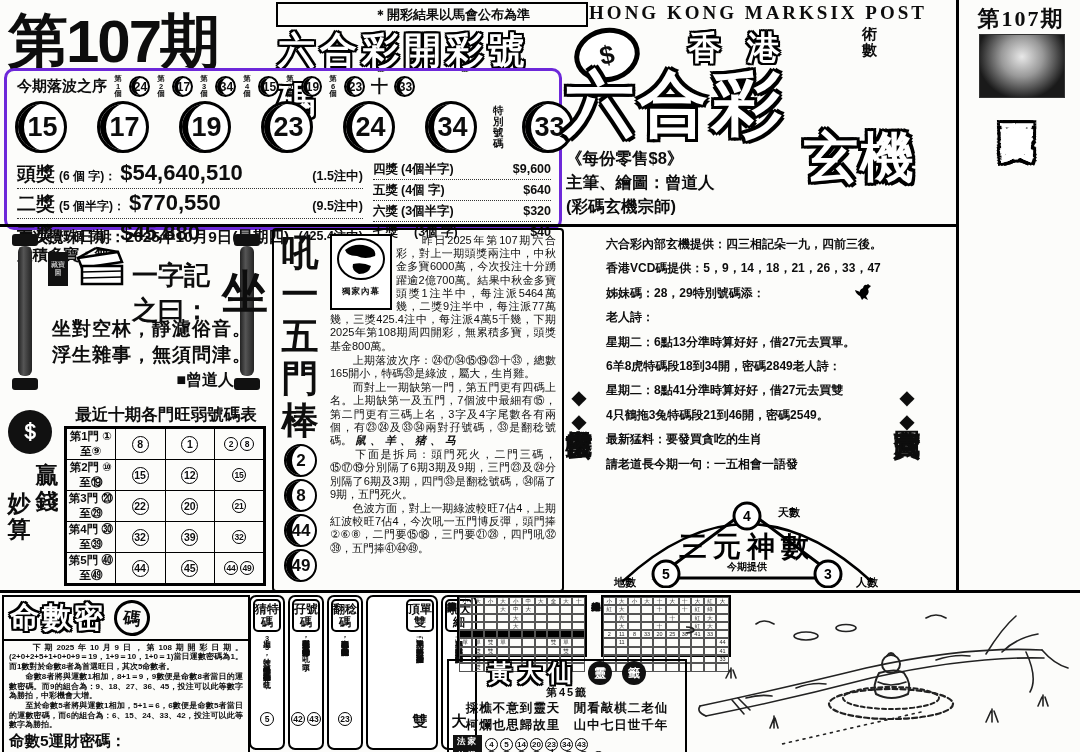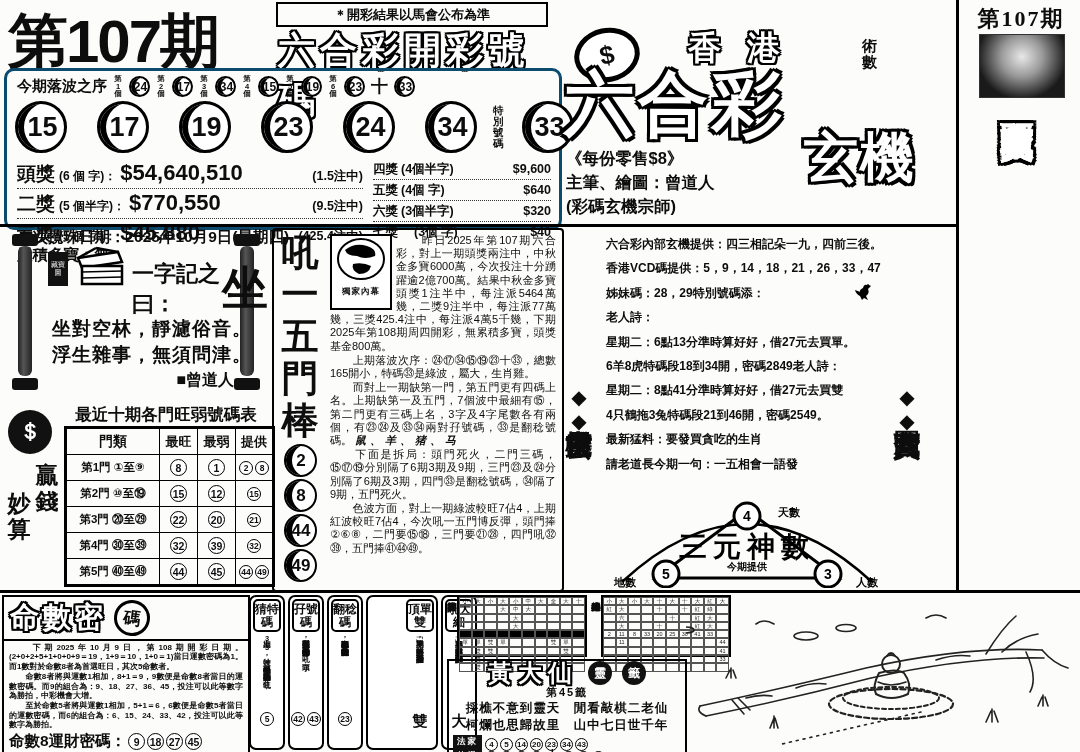--- a/index.html
+++ b/index.html
@@ -18,51 +18,51 @@
   .ball-sm{width:21px;height:21px;font-size:12px;border-width:2px;box-shadow:inset 5px 0 0 -1px #000;box-sizing:border-box;padding-left:2px;}
   .ball-mid{width:33px;height:33px;font-size:17px;border-width:2.5px;box-sizing:border-box;padding-left:2px;}
   .circ{display:inline-flex;align-items:center;justify-content:center;width:17px;height:17px;border:1.7px solid #000;
         border-radius:50%;font-size:10.5px;font-weight:900;margin:0 1px;background:#fff;box-sizing:border-box;}
   .circ-sm{width:14px;height:14px;font-size:8.5px;border-width:1.4px;}
   .plus-sep{font-weight:900;font-size:13px;margin:0 2px;}
   
   .note-box{border:2.5px solid #000;font-weight:900;font-size:13px;display:flex;align-items:center;justify-content:center;}
   .issue-big{font-weight:900;font-size:60px;letter-spacing:-2px;}
   .open-title{font-weight:900;font-size:37px;letter-spacing:5px;}
-  .ballbox{border:3px solid #0c4a6e;border-radius:10px;}
+  .ballbox{border:3px solid #6d28d9;border-radius:10px;}
   .seq-pos{width:10px;font-size:7.5px;line-height:7.5px;font-weight:700;word-break:break-all;text-align:center;}
   .prize-name{font-weight:900;font-size:19px;}
   .prize-unit{font-weight:700;font-size:12px;}
   .prize-amt{font-weight:900;font-size:22px;}
   .prize-note{font-weight:700;font-size:12.5px;}
   .prow{display:flex;align-items:baseline;gap:4px;border-bottom:1.5px dotted #333;padding:1px 0;}
   .sprow{display:flex;align-items:baseline;gap:3px;border-bottom:1.5px dotted #333;font-weight:900;font-size:12.5px;padding:1.5px 0;}
   .dates{font-weight:900;font-size:15.5px;}
   .burst{background:#000;color:#fff;text-align:center;
          clip-path:polygon(0 18%,5% 2%,30% 8%,50% 0,72% 7%,95% 2%,100% 20%,96% 50%,100% 80%,94% 98%,70% 92%,48% 100%,28% 93%,6% 98%,0 78%,3% 48%);}
   .burst .bl{font-size:11px;font-weight:700;padding-top:4px;}
   .burst .bd{font-size:21px;font-weight:900;letter-spacing:1px;}
   
   .mhr-eng{font-weight:700;font-size:19px;letter-spacing:3px;text-align:center;}
   .coin{width:56px;height:44px;border-radius:50%;border:5px solid #000;display:flex;align-items:center;justify-content:center;
         font-size:26px;font-weight:900;transform:rotate(-12deg);background:#fff;}
   .mhr-hk{font-weight:900;font-size:33px;letter-spacing:26px;}
-  .mhr-ss{font-weight:900;font-size:15px;width:16px;line-height:16px;word-break:break-all;margin-top:12px;}
+  .mhr-ss{font-weight:900;font-size:15px;width:16px;line-height:16px;word-break:break-all;}
   .mhr-title{font-weight:900;font-size:70px;letter-spacing:4px;}
   .mhr-title2{font-weight:900;font-size:54px;letter-spacing:2px;}
   .mhr-line{font-weight:900;font-size:16.5px;}
   
   .rcol{border-left:3px solid #000;}
   .rcol-issue{font-weight:700;font-size:22px;text-align:center;letter-spacing:2px;}
   .photo{background:radial-gradient(ellipse at 50% 35%,#e8e8e8 0%,#999 35%,#1a1a1a 75%);border:1px solid #333;}
   .rcol-head{font-weight:900;font-size:34px;line-height:40.5px;letter-spacing:0;}
   
   .scrollbar{width:14px;background:linear-gradient(90deg,#222,#555 40%,#222);border-radius:6px;}
   .scrollcap{width:26px;height:12px;background:#111;border-radius:3px;}
-  .word-label{font-weight:900;font-size:22px;}
+  .word-label{font-weight:900;font-size:26px;}
   .word-big{font-weight:900;font-size:46px;}
   .poem{font-weight:700;font-size:19px;letter-spacing:1px;}
   .sign{font-weight:900;font-size:16px;text-align:right;font-family:Liberation Mono, monospace;}
   .seal{width:20px;height:34px;background:#111;color:#fff;font-size:7px;line-height:8px;display:flex;align-items:center;justify-content:center;text-align:center;}
   
   .hc-title{font-weight:900;font-size:16.5px;}
   .hc-table{border:3px solid #000;border-collapse:collapse;table-layout:fixed;}
   .hc-table td,.hc-table th{border:1.6px solid #000;text-align:center;font-size:11.5px;font-weight:900;padding:0;height:25px;}
   .money-icon{width:44px;height:44px;border-radius:50%;background:#111;color:#fff;display:flex;align-items:center;justify-content:center;font-size:22px;font-weight:900;}
   .vside{font-weight:900;font-size:23px;line-height:26px;width:26px;word-break:break-all;text-align:center;}
@@ -102,21 +102,21 @@
   .wts-row{display:flex;align-items:center;gap:2px;height:13px;margin:1px 0 0 4px;}
   .wts-lbl{background:#111;color:#fff;font-size:8.5px;font-weight:900;padding:1px 4px;letter-spacing:2px;}
   .wts-row .circ{width:13px;height:13px;font-size:8px;border-width:1.3px;}
 </style>
 </head>
 <body>
 
 <div class="page">
 
   <div class="abs" style="left:4px;top:0;width:556px;height:226px;">
-    <div class="abs note-box" style="left:272px;top:2px;width:268px;height:21px;">
+    <div class="abs note-box" style="left:272px;top:2px;width:268px;height:21px;padding-left:40px;">
         <span>＊開彩結果以馬會公布為準</span>
       </div>
     <div class="abs issue-big" style="left:4px;top:2px;">第107期</div>
     <div class="abs open-title outline" style="left:274px;top:26px;">六合彩開彩號碼</div>
 
     <div class="abs ballbox" style="left:0;top:68px;width:552px;height:156px;">
 
       <div class="abs" style="left:10px;top:4px;display:flex;align-items:center;gap:6px;">
         <span style="font-weight:900;font-size:15px;">今期落波之序</span>
         <span class="seq-pos">第1個</span>
@@ -188,20 +188,21 @@
           <span style="margin-left:auto;">$40</span>
         </div>
       </div>
 
       <div class="abs dates" style="left:10px;top:156px;">下次攪珠日期：2025年10月9日(星期四)</div>
       <div class="abs dates" style="left:10px;top:174px;">累積多寶：無</div>
     </div>
   </div>
 
   <div class="abs" style="left:562px;top:0;width:392px;height:226px;">
+    <div class="abs mhr-eng serif" style="left:0;top:2px;width:100%;">HONG KONG MARKSIX POST</div>
     <div class="abs coin" style="left:12px;top:28px;">
         <span>$</span>
       </div>
     <div class="abs mhr-hk outline" style="left:126px;top:26px;">香港</div>
     <div class="abs mhr-ss" style="left:300px;top:26px;">術數</div>
     <div class="abs mhr-title outline3" style="left:2px;top:58px;">六合彩</div>
     <div class="abs mhr-title2 outline3" style="left:242px;top:122px;">玄機</div>
     <div class="abs mhr-line" style="left:4px;top:148px;">《每份零售$8》</div>
     <div class="abs mhr-line" style="left:4px;top:172px;">主筆、繪圖：曾道人</div>
     <div class="abs mhr-line" style="left:4px;top:196px;">(彩碼玄機宗師)</div>
@@ -245,26 +246,20 @@
 
   <div class="abs" style="left:4px;top:404px;width:264px;height:184px;">
     <div class="abs money-icon" style="left:4px;top:6px;">
         <span>＄</span>
       </div>
     <div class="abs vside" style="left:30px;top:58px;">贏錢</div>
     <div class="abs vside" style="left:2px;top:86px;">妙算</div>
     <div class="abs hc-title" style="left:62px;top:0;width:200px;text-align:center;">最近十期各門旺弱號碼表</div>
     <table class="hc-table abs" style="left:60px;top:22px;width:202px;">
       <tbody>
-          <tr>
-        <th style="width:92px;font-size:14px;">門類</th>
-        <th style="width:37px;font-size:13px;">最旺</th>
-        <th style="width:37px;font-size:13px;">最弱</th>
-        <th style="width:36px;font-size:13px;">提供</th>
-      </tr>
       <tr>
         <td>第1門 ①至⑨</td>
         <td><span class="circ">8</span></td>
         <td><span class="circ">1</span></td>
         <td><span class="circ circ-sm">2</span><span class="circ circ-sm">8</span></td>
       </tr>
       <tr>
         <td>第2門 ⑩至⑲</td>
         <td><span class="circ">15</span></td>
         <td><span class="circ">12</span></td>
@@ -370,24 +365,20 @@
   <div class="abs fatebox" style="left:2px;top:595px;width:244px;height:155px;overflow:hidden;">
     <div style="display:flex;align-items:center;gap:8px;padding:1px 6px;border-bottom:2px solid #000;">
       <span class="fate-title outline">命數密</span>
       <span class="fate-circ">碼</span>
     </div>
     <div style="padding:2px 5px;">
       <p class="fate-para">　　下期2025年10月9日，第108期開彩日期。(2+0+2+5+1+0+0+9＝19，1+9＝10，1+0＝1)當日運數密碼為1。而1數對於命數8者為首選旺日，其次5命數者。</p>
       <p class="fate-para">　　命數8者將與運數1相加，8+1＝9，9數便是命數8者當日的運數密碼。而9的組合為：9、18、27、36、45，投注可以此等數字為勝拍，中彩機會大增。</p>
       <p class="fate-para">　　至於命數5者將與運數1相加，5+1＝6，6數便是命數5者當日的運數密碼，而6的組合為：6、15、24、33、42，投注可以此等數字為勝拍。</p>
       <div class="fate-code">
-        <span>命數8運財密碼：</span>
-        <span><span class="circ">9</span><span class="circ">18</span><span class="circ">27</span><span class="circ">45</span></span>
-      </div>
-      <div class="fate-code">
         <span>命數5運財密碼：</span>
 
       </div>
 
     </div>
   </div>
 
   <div class="abs" style="left:249px;top:595px;width:194px;height:155px;display:flex;gap:3px;">
     <div class="strip" style="width:36px;">
       <div class="strip-head">猜特碼</div>

